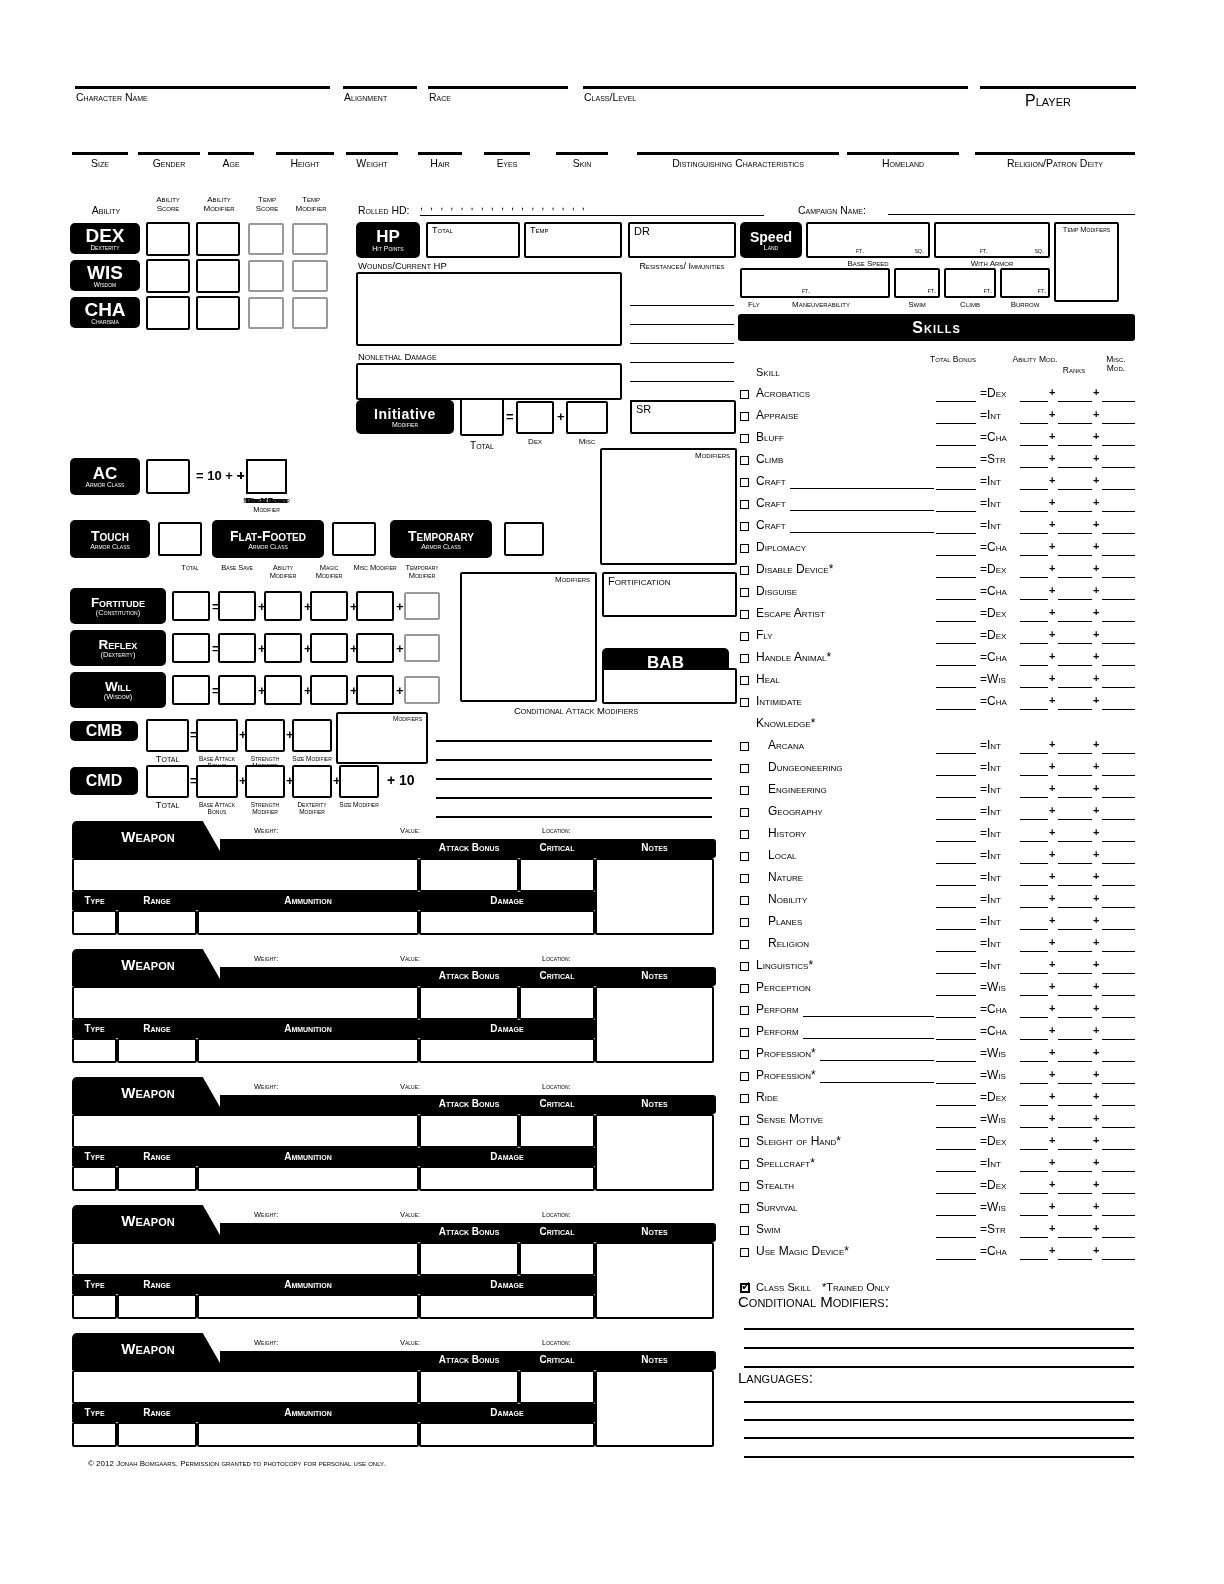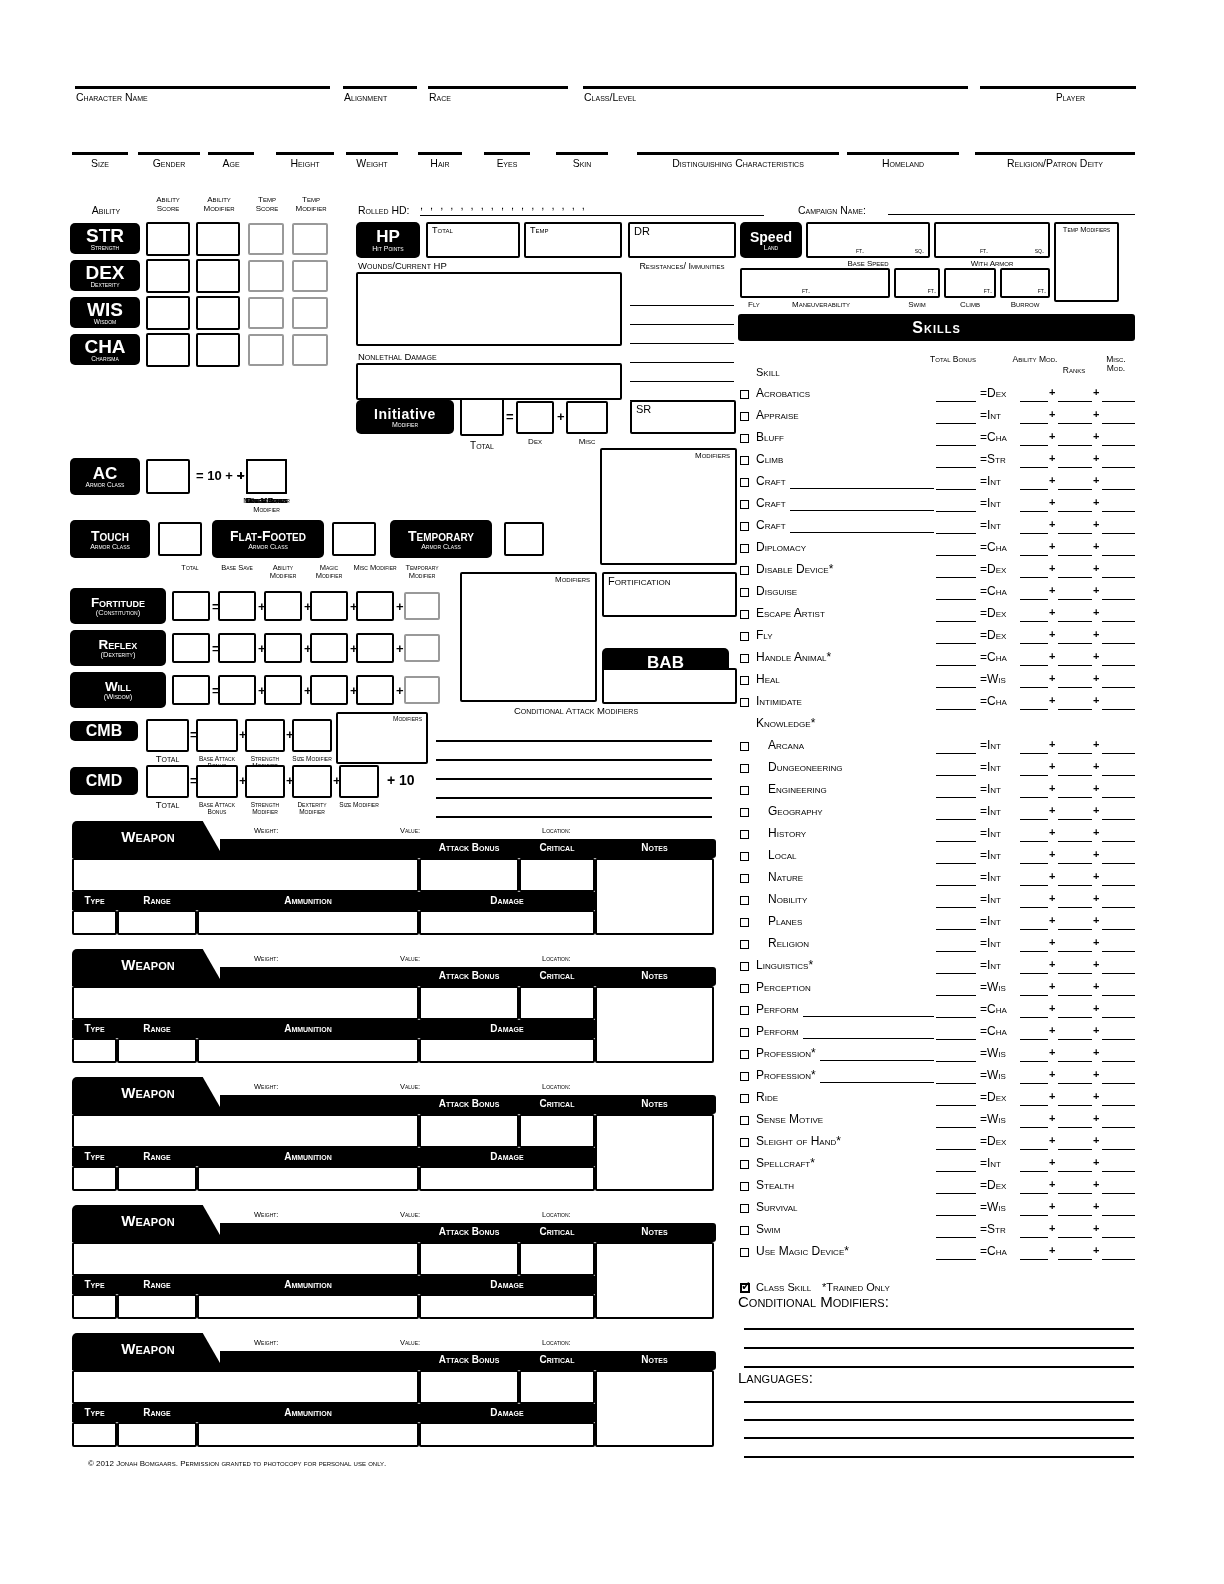--- a/index.html
+++ b/index.html
@@ -77,21 +77,21 @@
 
   <div class="hline" style="left:75px;top:86px;width:255px;"></div>
   <div class="lab-l sc" style="left:76px;top:92px;font-size:10.5px;">Character Name</div>
   <div class="hline" style="left:343px;top:86px;width:74px;"></div>
   <div class="lab-l sc" style="left:344px;top:92px;font-size:10.5px;">Alignment</div>
   <div class="hline" style="left:428px;top:86px;width:140px;"></div>
   <div class="lab-l sc" style="left:429px;top:92px;font-size:10.5px;">Race</div>
   <div class="hline" style="left:583px;top:86px;width:385px;"></div>
   <div class="lab-l sc" style="left:584px;top:92px;font-size:10.5px;">Class/Level</div>
   <div class="hline" style="left:980px;top:86px;width:156px;"></div>
-  <div class="lab-l sc" style="left:1012px;top:92px;font-size:10px;padding-left:44px;">Player</div>
+  <div class="lab-l sc" style="left:981px;top:92px;font-size:16px;padding-left:44px;">Player</div>
 
   <div class="hline" style="left:72px;top:152px;width:56px;"></div>
   <div class="lab sc" style="left:72px;top:158px;width:56px;font-size:10.5px;">Size</div>
   <div class="hline" style="left:138px;top:152px;width:62px;"></div>
   <div class="lab sc" style="left:138px;top:158px;width:62px;font-size:10.5px;">Gender</div>
   <div class="hline" style="left:208px;top:152px;width:46px;"></div>
   <div class="lab sc" style="left:208px;top:158px;width:46px;font-size:10.5px;">Age</div>
   <div class="hline" style="left:276px;top:152px;width:58px;"></div>
   <div class="lab sc" style="left:276px;top:158px;width:58px;font-size:10.5px;">Height</div>
   <div class="hline" style="left:346px;top:152px;width:52px;"></div>
@@ -109,30 +109,20 @@
   <div class="hline" style="left:975px;top:152px;width:160px;"></div>
   <div class="lab sc" style="left:975px;top:158px;width:160px;font-size:10.5px;">Religion/Patron Deity</div>
 
   <div class="lab sc" style="left:72px;top:205px;width:68px;font-size:10.5px;">Ability</div>
   <div class="lab sc" style="left:144px;top:196px;width:48px;font-size:8px;">Ability Score</div>
   <div class="lab sc" style="left:194px;top:196px;width:50px;font-size:8px;">Ability Modifier</div>
   <div class="lab sc" style="left:246px;top:196px;width:42px;font-size:8px;">Temp Score</div>
   <div class="lab sc" style="left:288px;top:196px;width:46px;font-size:8px;">Temp Modifier</div>
   <div id="ability-rows" class="abs" style="left:70px;top:222px;width:270px;">
 
-      <div class="arow">
-        <div class="blk">
-          <span class="t">STR</span>
-          <span class="s sc">Strength</span>
-        </div>
-        <div class="box score"></div>
-        <div class="box amod"></div>
-        <div class="gbox tscore"></div>
-        <div class="gbox tmod"></div>
-      </div>
 
       <div class="arow">
         <div class="blk">
           <span class="t">DEX</span>
           <span class="s sc">Dexterity</span>
         </div>
         <div class="box score"></div>
         <div class="box amod"></div>
         <div class="gbox tscore"></div>
         <div class="gbox tmod"></div>

